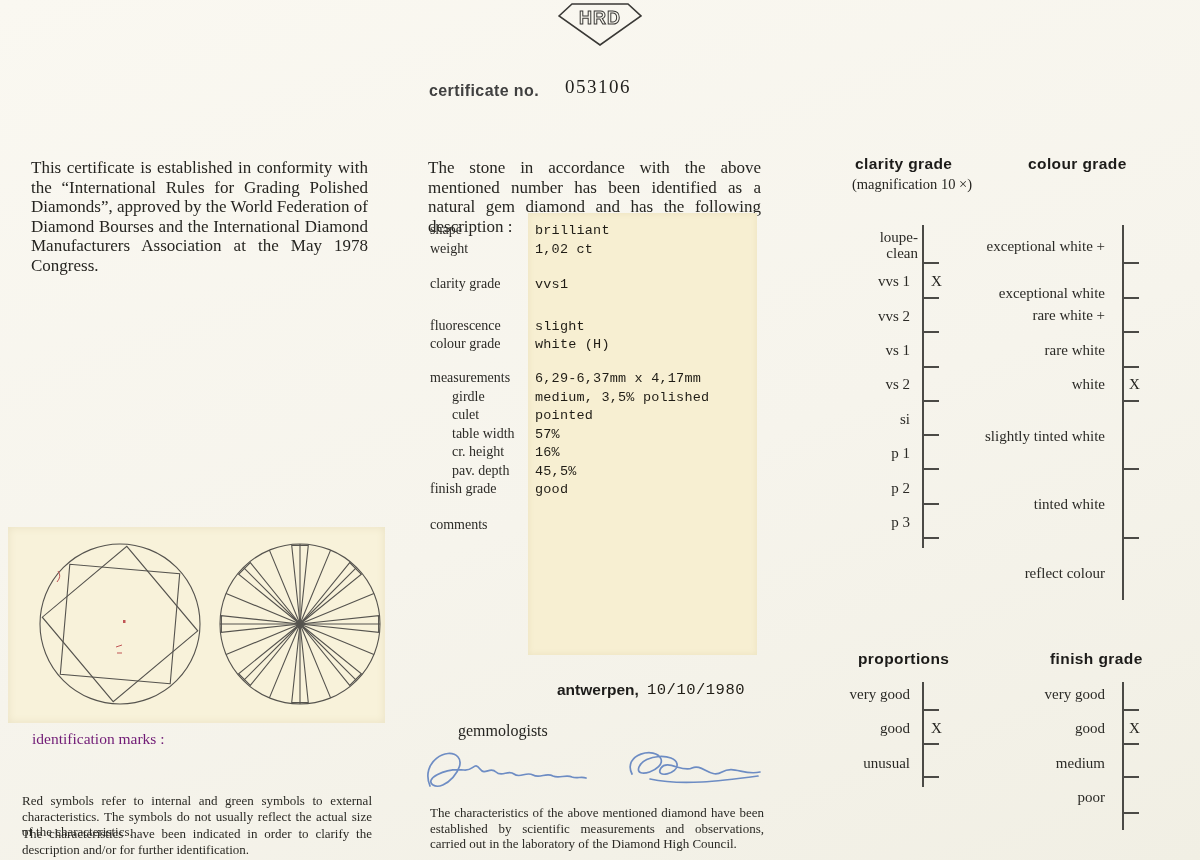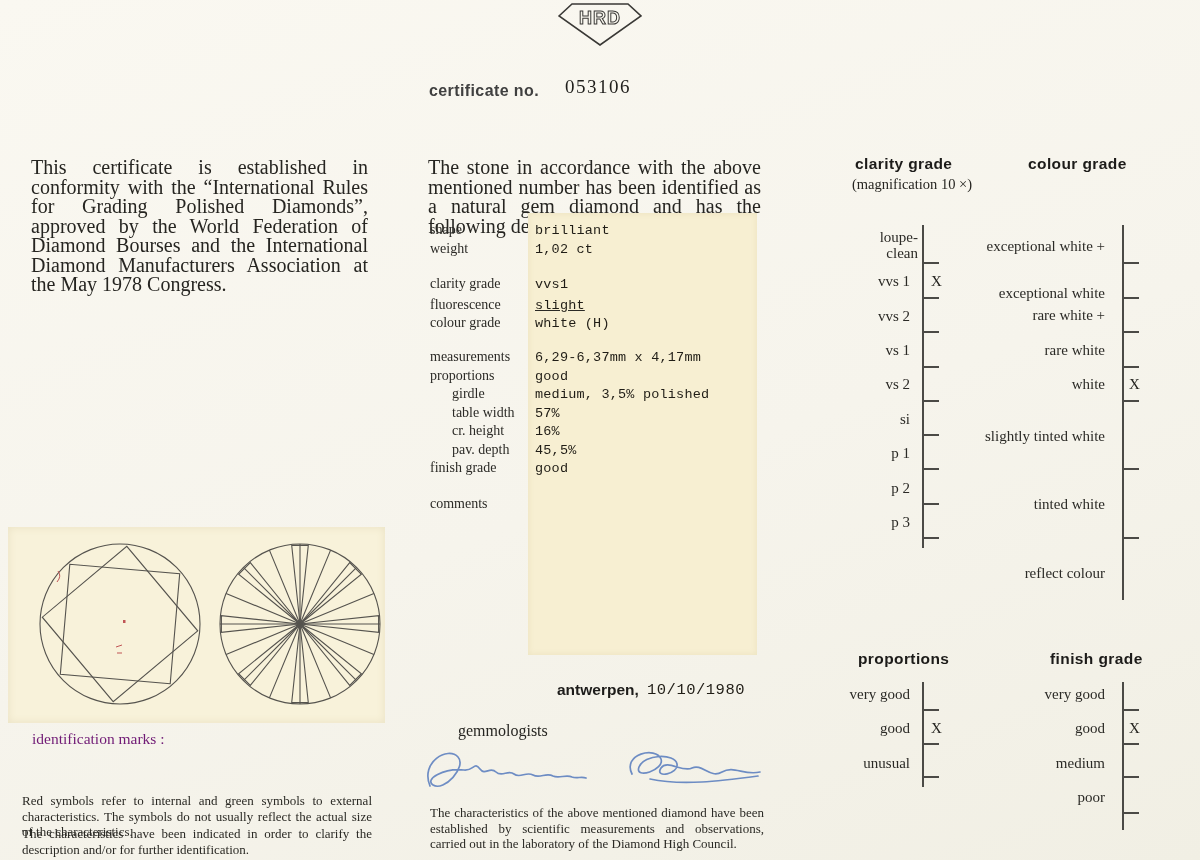--- a/index.html
+++ b/index.html
@@ -7,30 +7,30 @@
     width:1200px;height:860px;position:relative;overflow:hidden;
     background:linear-gradient(160deg,#faf8f1 0%,#f6f4ec 55%,#f1efe4 100%);
     font-family:"Liberation Serif",serif;color:#2b2a26;
     -webkit-font-smoothing:antialiased;
   }
   .abs{position:absolute;}
   
   .cert-label{font-family:"Liberation Sans",sans-serif;font-weight:bold;font-size:16px;letter-spacing:.4px;color:#404040;}
   .cert-number{font-family:"Liberation Serif",serif;font-size:19px;letter-spacing:1.5px;color:#1f1e1b;}
   
-  .para{font-size:20px;line-height:19.5px;text-align:justify;color:#262521;}
+  .para{font-size:17px;line-height:19.5px;text-align:justify;color:#262521;}
   .small-note{font-size:13px;line-height:15.5px;text-align:justify;color:#2a2924;}
   
   .patch{background:#f7efd2;box-shadow:0 0 6px rgba(160,140,60,.12) inset;}
   .desc-rows{font-size:14px;line-height:17.5px;}
   .drow{white-space:nowrap;}
   .dlabel{display:inline-block;width:105px;color:#2b2a26;}
   .ind .dlabel{padding-left:22px;width:83px;}
   .dvalue{font-family:"Liberation Mono",monospace;font-size:13.5px;color:#201d16;letter-spacing:.2px;}
-  .mt17{margin-top:17px;} .mt14{margin-top:2px;text-decoration:underline;} .mt15{margin-top:15.5px;}
+  .mt17{margin-top:17px;} .mt14{margin-top:23px;} .mt15{margin-top:15.5px;}
   .place{font-family:"Liberation Sans",sans-serif;font-weight:bold;font-size:15.5px;color:#1d1c1a;}
   .typed-date{font-family:"Liberation Mono",monospace;font-size:15.5px;color:#201d16;letter-spacing:.5px;}
   .gemmo{font-size:16px;color:#262521;}
   .idmarks{font-size:15.5px;color:#701a75;}
   
   .scale-title{font-family:"Liberation Sans",sans-serif;font-weight:bold;font-size:15.5px;letter-spacing:.4px;color:#1c1b19;}
   .scale-sub{font-size:14.5px;color:#262521;}
   .scale{position:absolute;}
   .sline{position:absolute;width:2px;background:#4b4a46;}
   .stick{position:absolute;width:16px;height:2px;background:#4b4a46;}
@@ -95,22 +95,22 @@
 
 <div class="abs patch" style="left:528px;top:213px;width:229px;height:442px;"></div>
 
 <div class="abs desc-rows" style="left:430px;top:221px;width:330px;">
   <div class="drow"><span class="dlabel">shape</span><span class="dvalue">brilliant</span></div>
   <div class="drow"><span class="dlabel">weight</span><span class="dvalue">1,02 ct</span></div>
   <div class="drow mt17"><span class="dlabel">clarity grade</span><span class="dvalue">vvs1</span></div>
   <div class="drow mt14"><span class="dlabel">fluorescence</span><span class="dvalue">slight</span></div>
   <div class="drow"><span class="dlabel">colour grade</span><span class="dvalue">white (H)</span></div>
   <div class="drow mt15"><span class="dlabel">measurements</span><span class="dvalue">6,29-6,37mm x 4,17mm</span></div>
-  <div class="drow"><span class="dlabel">proportions</span><span class="dvalue">good</span></div>
   <div class="drow ind"><span class="dlabel">girdle</span><span class="dvalue">medium, 3,5% polished</span></div>
+  <div class="drow ind"><span class="dlabel">culet</span><span class="dvalue">pointed</span></div>
   <div class="drow ind"><span class="dlabel">table width</span><span class="dvalue">57%</span></div>
   <div class="drow ind"><span class="dlabel">cr. height</span><span class="dvalue">16%</span></div>
   <div class="drow ind"><span class="dlabel">pav. depth</span><span class="dvalue">45,5%</span></div>
   <div class="drow"><span class="dlabel">finish grade</span><span class="dvalue">good</span></div>
   <div class="drow mt17"><span class="dlabel">comments</span><span class="dvalue"></span></div>
 </div>
 
 <div class="abs place" style="left:557px;top:681px;">antwerpen,</div>
 <div class="abs typed-date" style="left:647px;top:681px;">10/10/1980</div>
 <div class="abs gemmo" style="left:458px;top:722px;">gemmologists</div>

